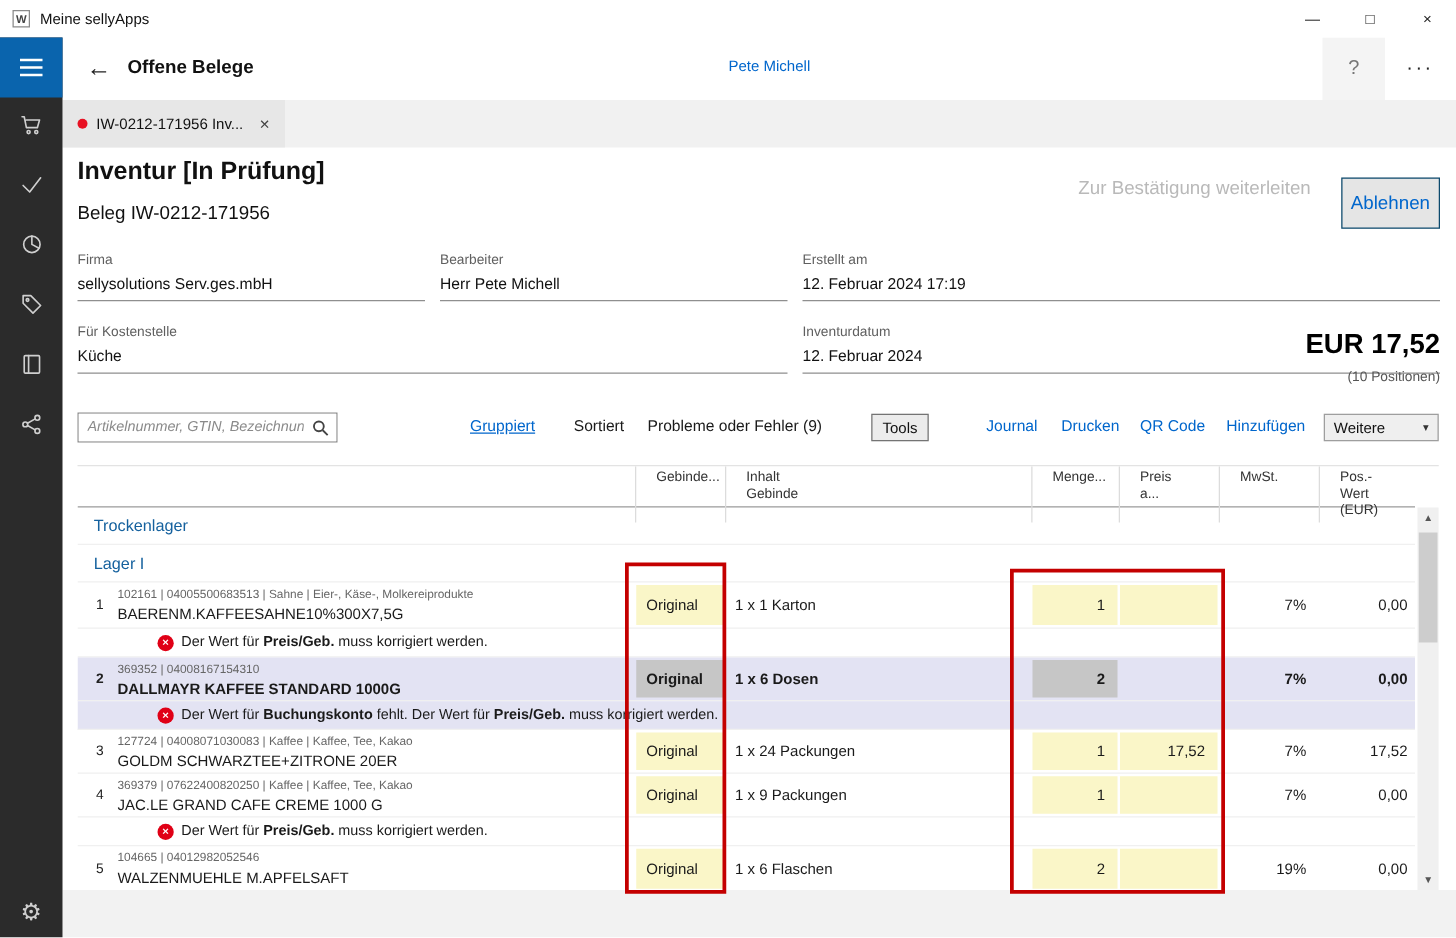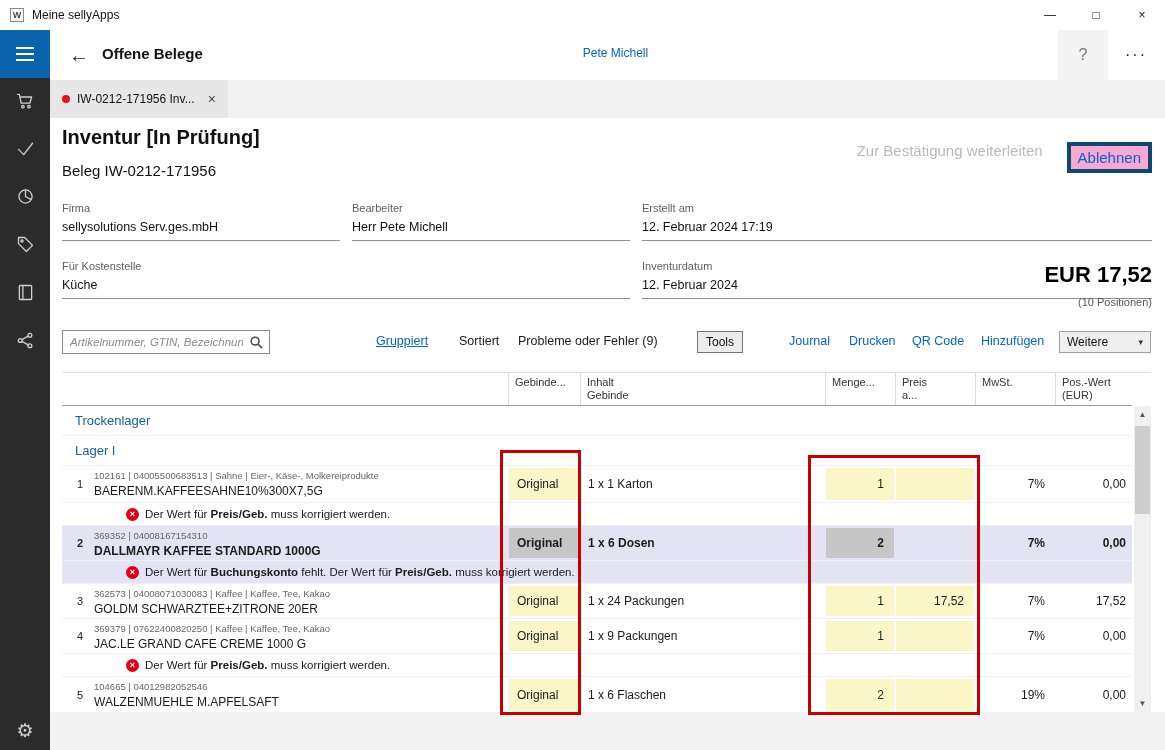--- a/index.html
+++ b/index.html
@@ -33,21 +33,21 @@
 
   .tabbar { position:absolute; left:0; top:50px; width:1115px; height:38px; background:#f1f1f1; }
   .tab { display:inline-flex; align-items:center; height:38px; padding:0 12px; background:#e7e7e7; gap:7px; font-size:12px; color:#111; }
   .tab-dot { width:8px; height:8px; border-radius:50%; background:#e81123; font-size:0; }
   .tab-close { font-size:14px; color:#444; margin-left:6px; }
 
   .doc-title { position:absolute; left:12px; top:96px; font-size:20px; font-weight:bold; color:#111; }
   .doc-sub { position:absolute; left:12px; top:132px; font-size:15px; color:#111; }
   .actions { position:absolute; right:13px; top:112px; display:flex; align-items:flex-start; gap:24px; }
   .act-fwd { font-size:15px; color:#b9b9b9; }
-  .act-reject { font-size:15px; color:#0066cc; border:4px solid #0c4a6e; padding:3px 7px; background:#f9a8d4; }
+  .act-reject { font-size:15px; color:#0066cc; border:1px solid #0c4a6e; padding:11px 7px; background:#e5e5e5; }
 
   .flabel { position:absolute; font-size:11px; color:#5f5f5f; }
   .fvalue { position:absolute; font-size:12.5px; color:#111; }
   .fline { position:absolute; height:1px; background:#8f8f8f; }
 
   .total-amt { position:absolute; right:13px; top:232px; font-size:22px; font-weight:bold; color:#000; }
   .total-cnt { position:absolute; right:13px; top:266px; font-size:11px; color:#555; }
 
   
   .toolbar { position:absolute; left:12px; top:300px; width:1090px; height:28px; font-size:12.5px; }
@@ -60,21 +60,21 @@
   .tplain { position:absolute; top:4px; color:#1a1a1a; }
   .tlink.u { text-decoration:underline; }
   .tools-btn { position:absolute; left:635px; top:1px; height:22px; padding:0 8px; border:1px solid #747474; background:#ececec; font-size:12px; color:#111; display:flex; align-items:center; }
   .weitere-btn { position:absolute; left:997px; top:1px; width:92px; height:22px; border:1px solid #9e9e9e; background:#efefef; font-size:12px; color:#111; display:flex; align-items:center; justify-content:space-between; padding:0 7px; }
   .weitere-caret { font-size:9px; color:#333; }
 
   
   .table { position:absolute; left:12px; top:342px; width:1089px; height:340px; overflow:hidden; background:#fff; border-top:1px solid #e3e3e3; }
   .cols { display:grid; grid-template-columns:26px 420px 72px 245px 70px 80px 80px 77px; }
   .thead { height:33px; border-bottom:1px solid #9b9b9b; font-size:11px; color:#333; width:1070px; }
-  .th { padding:3px 6px; border-left:1px solid #dcdcdc; display:flex; flex-direction:column; line-height:13px; }
+  .th { padding:3px 16px; border-left:1px solid #dcdcdc; display:flex; flex-direction:column; line-height:13px; }
   .th.nb { border-left:none; }
   .group { height:30px; display:flex; align-items:center; padding-left:13px; color:#15619e; font-size:13px; border-bottom:1px solid #f0f0f0; width:1070px; }
   .item { width:1070px; height:37px; border-bottom:1px solid #f0f0f0; }
   .item.h35 { height:35px; }
   .num { font-size:11px; display:flex; align-items:center; justify-content:flex-end; padding-right:5px; color:#222; }
   .desc { padding:4px 6px 0 6px; overflow:hidden; }
   .meta { font-size:9.5px; color:#666; line-height:11px; white-space:nowrap; overflow:hidden; }
   .name { font-size:12px; line-height:16px; margin-top:2px; white-space:nowrap; overflow:hidden; }
   .cg,.cm,.cp { padding:2px 1px; }
   .chip { background:#faf6c8; height:100%; display:flex; align-items:center; padding-left:8px; font-size:12px; }
@@ -315,21 +315,21 @@
     <div class="errrow cols sel">
       <div class="err">
         <span class="xicon">×</span>
         <span class="etext"><span>Der Wert für </span><b>Buchungskonto</b><span> fehlt. Der Wert für </span><b>Preis/Geb.</b><span> muss korrigiert werden.</span></span>
       </div>
     </div>
 
     <div class="item cols h35">
       <div class="num">3</div>
       <div class="desc">
-        <div class="meta">362573 | 04008071030083 | Kaffee | Kaffee, Tee, Kakao</div>
+        <div class="meta">127724 | 04008071030083 | Kaffee | Kaffee, Tee, Kakao</div>
         <div class="name">GOLDM SCHWARZTEE+ZITRONE 20ER</div>
       </div>
       <div class="cg">
           <div class="chip">Original</div>
         </div>
       <div class="ci">1 x 24 Packungen</div>
       <div class="cm">
           <div class="chip r">1</div>
         </div>
       <div class="cp">

